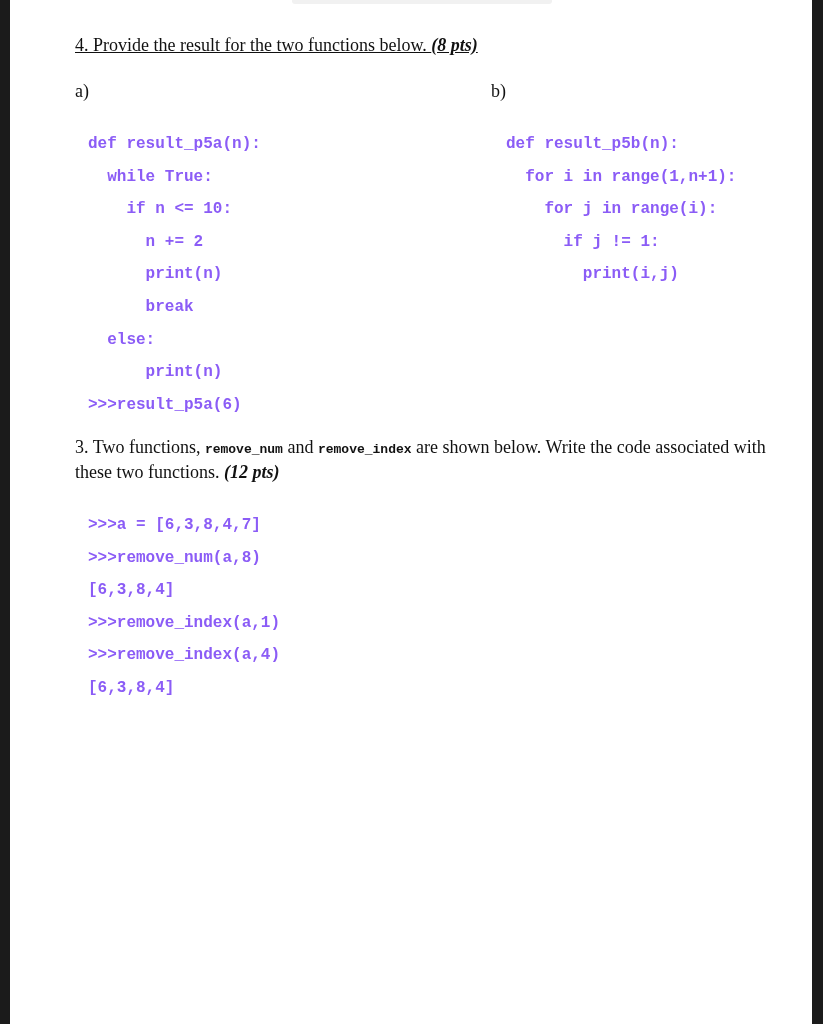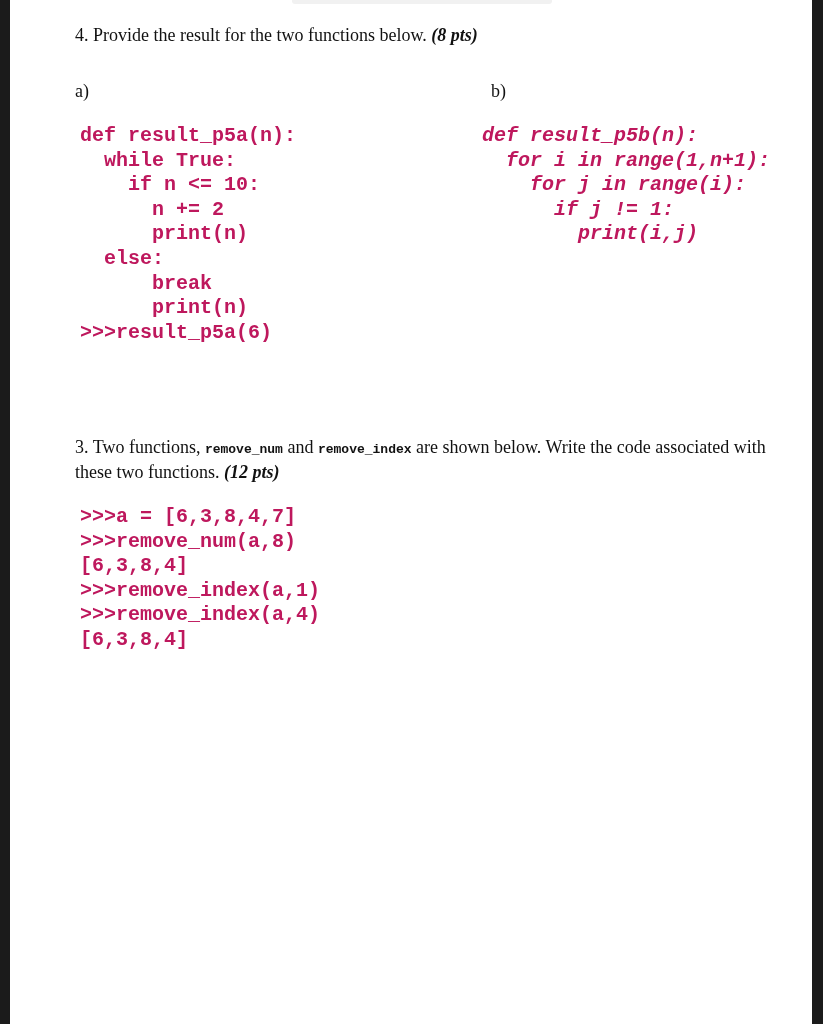--- a/index.html
+++ b/index.html
@@ -14,56 +14,56 @@
     .topbar {
       position: absolute; left: 282px; top: 0; width: 260px; height: 4px;
       background: #f1f1f1; border-radius: 0 0 3px 3px;
     }
     .serif {
       font-family: "Liberation Serif", "DejaVu Serif", serif;
       color: #111; font-size: 18px; line-height: 22px;
     }
     .mono {
       font-family: "Liberation Mono", "DejaVu Sans Mono", monospace;
-      font-weight: bold; color: #be185d; font-size: 20px; line-height: 20.6px;
-      white-space: pre; margin: 4px;
+      font-weight: bold; color: #8b5cf6; font-size: 16px; line-height: 20.6px;
+      white-space: pre; margin: 12px;
     }
     .abs { position: absolute; }
     .pts { font-weight: bold; font-style: italic; }
     .inline-code {
       font-family: "Liberation Mono", "DejaVu Sans Mono", monospace;
       font-weight: bold; font-size: 13px;
     }
   </style>
 </head>
 <body>
 
 <div class="page">
   <div class="topbar"></div>
 
-  <div class="abs serif" style="left:65px; top:24px;">
+  <div class="abs serif" style="left:65px; top:34px;text-decoration:underline;">
     <span>4. Provide the result for the two functions below. </span><span class="pts">(8 pts)</span>
   </div>
 
   <div class="abs serif" style="left:65px; top:80px;">a)</div>
   <div class="abs serif" style="left:481px; top:80px;">b)</div>
 
   <div class="abs" style="left:66px; top:122px;">
     <pre class="mono">def result_p5a(n):</pre>
     <pre class="mono">  while True:</pre>
     <pre class="mono">    if n &lt;= 10:</pre>
     <pre class="mono">      n += 2</pre>
     <pre class="mono">      print(n)</pre>
+    <pre class="mono">      break</pre>
     <pre class="mono">  else:</pre>
-    <pre class="mono">      break</pre>
     <pre class="mono">      print(n)</pre>
     <pre class="mono">&gt;&gt;&gt;result_p5a(6)</pre>
   </div>
 
-  <div class="abs" style="left:468px; top:122px;font-style:italic;">
+  <div class="abs" style="left:484px; top:122px;">
     <pre class="mono">def result_p5b(n):</pre>
     <pre class="mono">  for i in range(1,n+1):</pre>
     <pre class="mono">    for j in range(i):</pre>
     <pre class="mono">      if j != 1:</pre>
     <pre class="mono">        print(i,j)</pre>
   </div>
 
   <div class="abs serif" style="left:65px; top:436px; width:700px;">
     <span>3. Two functions, </span><span class="inline-code">remove_num</span><span> and </span><span class="inline-code">remove_index</span><span> are shown below. Write the code associated with these two functions. </span><span class="pts">(12 pts)</span>
   </div>

